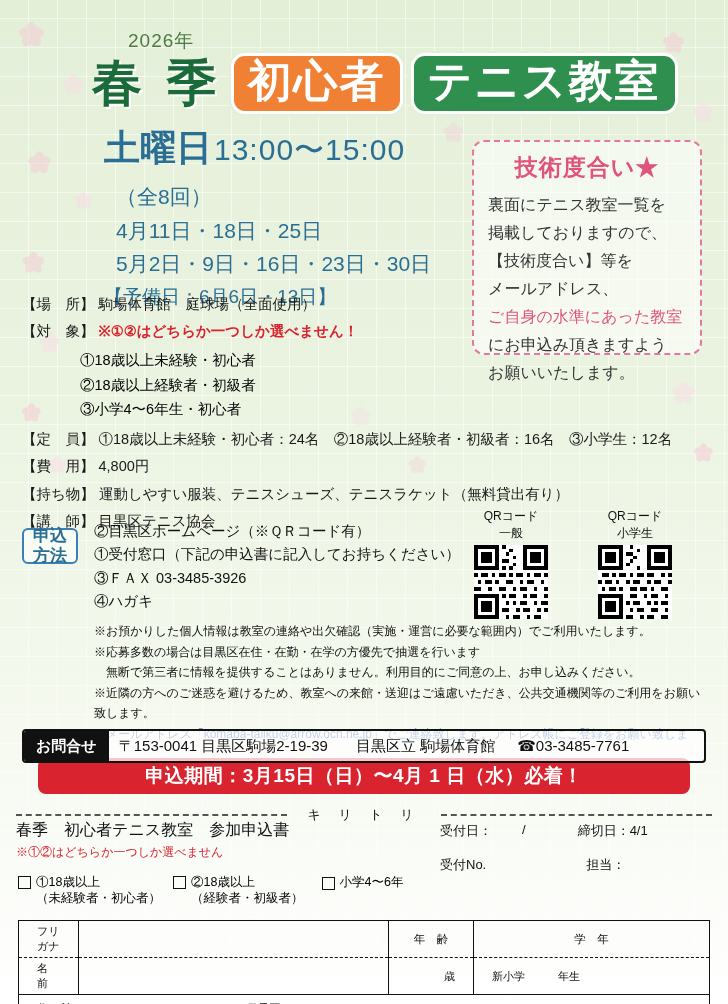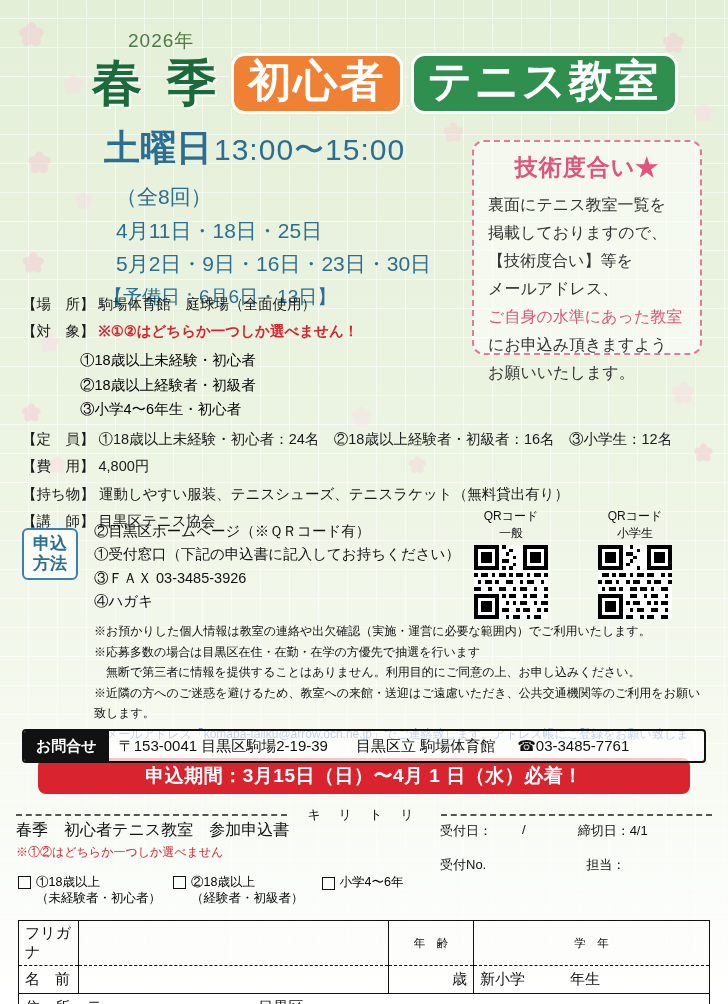--- a/index.html
+++ b/index.html
@@ -108,21 +108,21 @@
   .details { position: absolute; left: 22px; top: 293px; width: 690px; }
   .d-row { font-size: 14.5px; color: #1a1a1a; line-height: 1.55; margin-bottom: 5px; }
   .d-label { }
   .d-warn { color: #d9232e; font-weight: bold; }
   .sub { margin-left: 58px; font-size: 14.5px; line-height: 1.7; }
 
   
   .apply-wrap { position: absolute; left: 22px; top: 520px; width: 690px; }
   .apply-badge {
     position: absolute; left: 0; top: 8px;
-    width: 56px; height: 52px;
+    width: 56px; height: 36px;
     border: 2px solid #3a7fb5; border-radius: 6px;
     color: #2a6f93; font-weight: bold; font-size: 17px;
     display: flex; flex-direction: column; align-items: center; justify-content: center;
     line-height: 1.15; background: rgba(255,255,255,.6);
   }
   .apply-list { margin-left: 72px; font-size: 14.5px; line-height: 1.62; color: #111; }
   .notes { margin-left: 72px; margin-top: 7px; font-size: 12px; line-height: 1.72; color: #111; }
   .notes .mail { color: #1b4fa0; }
 
   
@@ -171,21 +171,21 @@
     font-size: 13px; color: #111;
   }
   .fr-line { display: flex; gap: 30px; margin-bottom: 16px; }
   .checkrow {
     position: absolute; left: 2px; top: 54px; width: 430px;
     display: flex; gap: 12px; align-items: flex-start;
   }
   .chk { display: flex; align-items: flex-start; gap: 5px; font-size: 12.5px; line-height: 1.3; }
   .box { width: 13px; height: 13px; border: 1.5px solid #111; flex: 0 0 13px; margin-top: 2px; }
   .tbl { position: absolute; left: 2px; top: 100px; width: 692px; border-collapse: collapse; }
-  .tbl td { border: 1.5px solid #111; font-size: 15px; color: #111; padding: 3px 6px; height: 28px; vertical-align: middle; }
+  .tbl td { border: 1.5px solid #111; font-size: 11px; color: #111; padding: 3px 18px; height: 28px; vertical-align: middle; }
   .tbl .hdr { font-size: 11.5px; text-align: center; padding: 1px 4px; height: 16px; border-bottom: 1px dashed #111; }
 </style>
 </head>
 <body>
 
 <div class="flyer">
 
   <div class="petal" style="left:18px;top:22px;">
       <span></span>
       <span></span>

